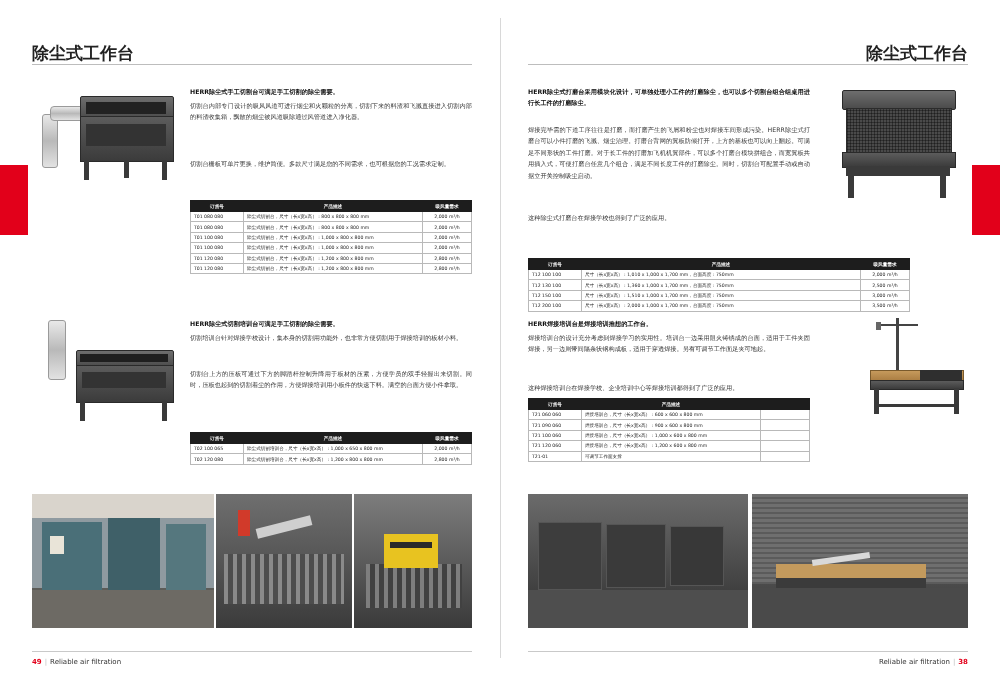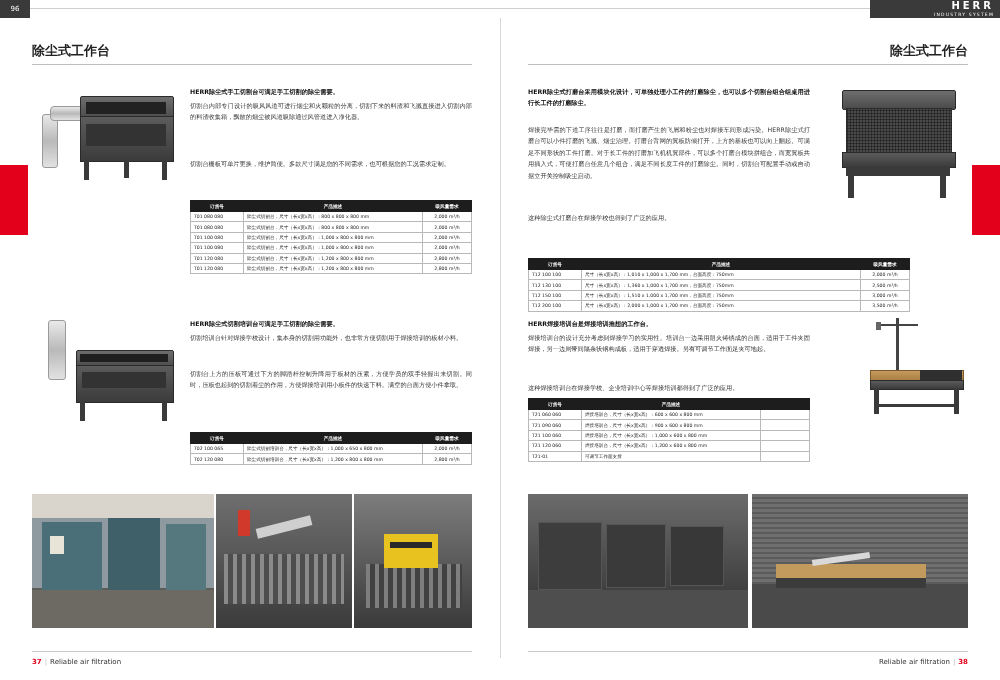--- a/index.html
+++ b/index.html
@@ -22,21 +22,21 @@
   .rule{position:absolute;left:30px;right:130px;top:8px;height:1px;background:#cfcfcf;}
 
   
   .redtab-l{position:absolute;left:0;top:165px;width:28px;height:70px;background:#e2001a;}
   .redtab-r{position:absolute;right:0;top:165px;width:28px;height:70px;background:#e2001a;}
 
   
   .spine{position:absolute;left:500px;top:18px;width:1px;height:640px;background:#d8d8d8;}
 
   
-  .h-title{position:absolute;font-size:13px;color:#222;font-weight:bold;}
+  .h-title{position:absolute;font-size:17px;color:#222;font-weight:bold;}
   .h-ul{position:absolute;height:1px;background:#bdbdbd;}
 
   
   .txt{position:absolute;font-size:6.2px;line-height:1.85;color:#333;text-align:justify;}
   .lead{font-weight:bold;color:#111;}
 
   
   table.spec{position:absolute;border-collapse:collapse;font-size:4.6px;color:#222;background:#fff;}
   table.spec th{background:#1d1d1d;color:#fff;font-weight:bold;padding:2.5px 3px;border:0.5px solid #1d1d1d;text-align:center;}
   table.spec td{padding:2.2px 3px;border:0.5px solid #b9b9b9;white-space:nowrap;}
@@ -65,30 +65,20 @@
   .foot{position:absolute;bottom:14px;font-size:7px;color:#333;}
   .foot .num{color:#e2001a;font-weight:bold;}
   .foot-line{position:absolute;height:1px;background:#c9c9c9;}
   .sep{color:#bbb;padding:0 3px;}
 </style>
 </head>
 <body>
 
 <div class="page">
 
-  <div class="topbar">
-    <div class="leftblk"></div>
-    <div class="leftnum">96</div>
-    <div class="rule"></div>
-    <div class="rightblk"></div>
-    <div class="brand">
-      <div class="b1">HERR</div>
-      <div class="b2">INDUSTRY SYSTEM</div>
-    </div>
-  </div>
 
   <div class="redtab-l"></div>
   <div class="redtab-r"></div>
   <div class="spine"></div>
 
   <div class="h-title" style="left:32px;top:42px;">除尘式工作台</div>
   <div class="h-ul" style="left:32px;top:64px;width:440px;"></div>
 
   <div class="fig" style="left:40px;top:80px;width:140px;height:110px;">
     <div class="duct" style="left:2px;top:34px;width:14px;height:52px;border-radius:3px;"></div>
@@ -202,21 +192,21 @@
   <div class="photo" style="left:354px;top:494px;width:118px;height:134px;background:
       linear-gradient(180deg,#7d7d7d,#3a3a3a);">
     <div style="position:absolute;left:12px;top:70px;width:96px;height:44px;background:
       repeating-linear-gradient(90deg,#7e7e7e 0 4px,#414141 4px 9px);"></div>
     <div style="position:absolute;left:30px;top:40px;width:54px;height:34px;background:#e8c320;"></div>
     <div style="position:absolute;left:36px;top:48px;width:42px;height:6px;background:#2a2a2a;"></div>
   </div>
 
   <div class="foot-line" style="left:32px;bottom:28px;width:440px;"></div>
   <div class="foot" style="left:32px;">
-    <span class="num">37</span><span class="sep">|</span><span>Reliable air filtration</span>
+    <span class="num">49</span><span class="sep">|</span><span>Reliable air filtration</span>
   </div>
 
   <div class="h-title" style="right:32px;top:42px;">除尘式工作台</div>
   <div class="h-ul" style="right:32px;top:64px;width:440px;"></div>
 
   <div class="txt lead" style="left:528px;top:86px;width:282px;">HERR除尘式打磨台采用模块化设计，可单独处理小工件的打磨除尘，也可以多个切割台组合组桌用进行长工件的打磨除尘。</div>
   <div class="txt" style="left:528px;top:124px;width:282px;">焊接完毕需的下道工序往往是打磨，而打磨产生的飞屑和粉尘也对焊接车间形成污染。HERR除尘式打磨台可以小件打磨的飞溅、烟尘治理。打磨台背网的翼板防倾打开，上方的基板也可以向上翻起。可满足不同形状的工件打磨。对于长工件的打磨加飞机机翼部件，可以多个打磨台模块拼组合，而宽翼板共用插入式，可便打磨台任意几个组合，满足不同长度工件的打磨除尘。同时，切割台可配置手动或自动据立开关控制吸尘启动。</div>
   <div class="txt" style="left:528px;top:212px;width:282px;">这种除尘式打磨台在焊接学校也得到了广泛的应用。</div>
 
   <div class="fig" style="left:828px;top:84px;width:140px;height:120px;">

